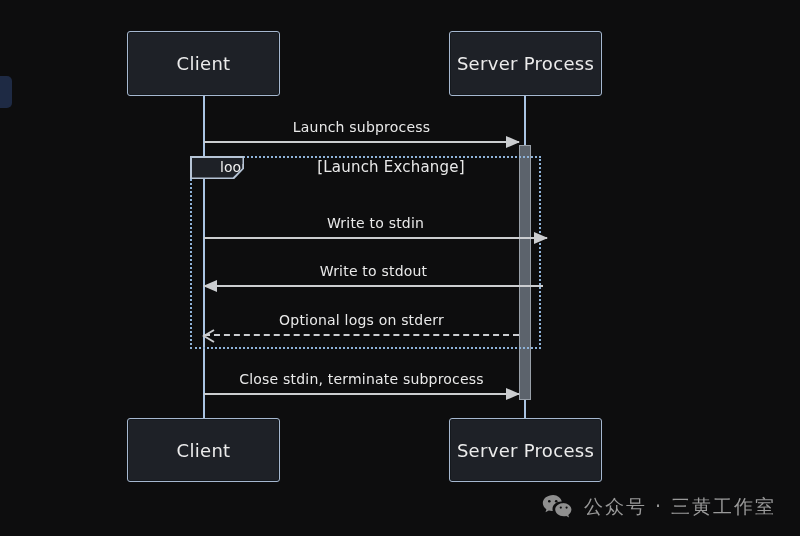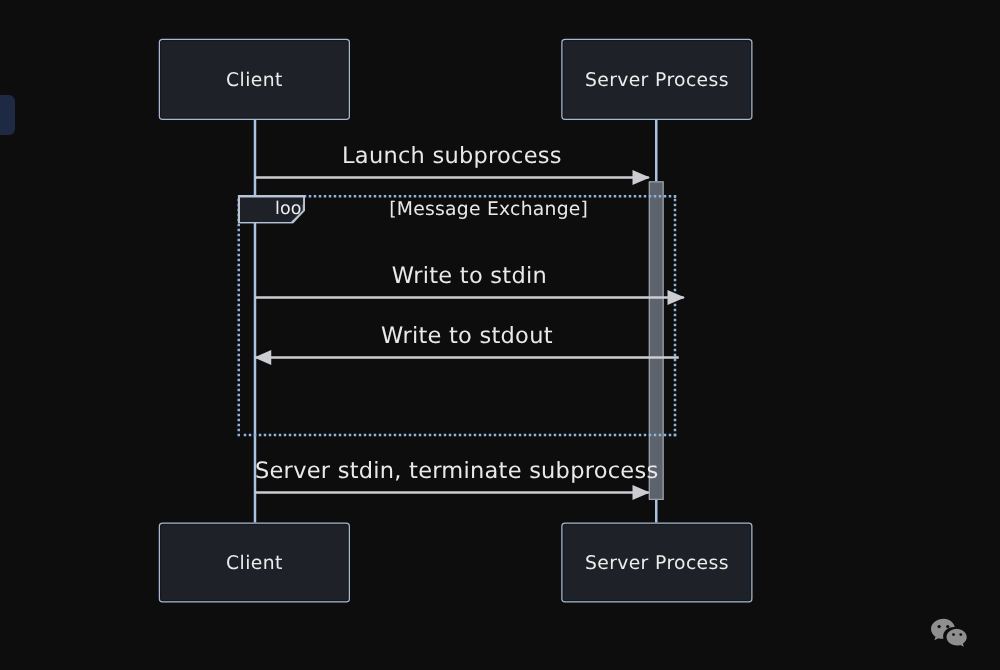--- a/index.html
+++ b/index.html
@@ -12,41 +12,41 @@
   
   .edge-sliver{
     position:absolute;left:-14px;top:76px;width:26px;height:32px;
     background:#1e2a44;border-radius:5px;
   }
   
   .actor{
     position:absolute;box-sizing:border-box;
     background:#1e2127;border:1.5px solid #a6b8d0;border-radius:3px;
     display:flex;align-items:center;justify-content:center;
-    font-size:15px;letter-spacing:.3px;color:#ececec;
+    font-size:18px;letter-spacing:.3px;color:#ececec;
     box-shadow:0 0 0 1px rgba(20,24,30,.9) inset;
   }
   .actor.top-left{left:127px;top:31px;width:153px;height:65px;}
   .actor.top-right{left:449px;top:31px;width:153px;height:65px;}
   .actor.bot-left{left:127px;top:418px;width:153px;height:64px;}
   .actor.bot-right{left:449px;top:418px;width:153px;height:64px;}
   
   .lifeline{position:absolute;width:2px;background:#a9c3e2;top:96px;height:322px;}
   .lifeline.left{left:203px;}
   .lifeline.right{left:524px;}
   
   .activation{
     position:absolute;left:519px;top:145px;width:12px;height:255px;
     background:#5c636c;border:1px solid #989fa8;box-sizing:border-box;
   }
   
   .msg{position:absolute;left:204px;width:315px;}
   .msg .msg-label{
     position:absolute;left:0;right:0;bottom:8px;text-align:center;
-    font-size:18px;color:#e9e9e9;letter-spacing:.2px;white-space:nowrap;
+    font-size:14px;color:#e9e9e9;letter-spacing:.2px;white-space:nowrap;
   }
   .msg .msg-line{position:absolute;left:0;right:0;bottom:0;height:0;border-top:2px solid #cbcdd0;}
   .msg .msg-line.dashed{border-top:2px dashed #cbcdd0;}
   .msg-1{top:116px;height:27px;}
   .msg-2{top:212px;height:27px;padding-left:28px;}
   .msg-3{top:260px;height:27px;padding-left:24px;}
   .msg-4{top:309px;height:27px;}
   .msg-5{top:368px;height:27px;}
   
   .ah-right{
@@ -112,39 +112,49 @@
     <div class="msg-label">Launch subprocess</div>
     <div class="msg-line">
       <span class="ah-right"></span>
     </div>
   </div>
 
   <div class="loop-frame"></div>
   <div class="loop-label">
     <div class="loop-label-inner">loop</div>
   </div>
-  <div class="loop-title">[Message Exchange]</div>
+  <div class="loop-title">[Launch Exchange]</div>
 
   <div class="msg msg-2">
     <div class="msg-label">Write to stdin</div>
     <div class="msg-line">
       <span class="ah-right"></span>
     </div>
   </div>
 
   <div class="msg msg-3">
     <div class="msg-label">Write to stdout</div>
     <div class="msg-line">
       <span class="ah-left"></span>
     </div>
   </div>
 
+  <div class="msg msg-4">
+    <div class="msg-label">Optional logs on stderr</div>
+    <div class="msg-line dashed">
+      <span class="ah-open-left">
+        <svg width="14" height="16" viewBox="0 0 14 16">
+          <polyline points="12,2 2,8 12,14" fill="none" stroke="#cbcdd0" stroke-width="2"></polyline>
+        </svg>
+      </span>
+    </div>
+  </div>
 
   <div class="msg msg-5">
-    <div class="msg-label">Server stdin, terminate subprocess</div>
+    <div class="msg-label">Close stdin, terminate subprocess</div>
     <div class="msg-line">
       <span class="ah-right"></span>
     </div>
   </div>
 
   <div class="actor bot-left">
     <span>Client</span>
   </div>
   <div class="actor bot-right">
     <span>Server Process</span>
@@ -158,15 +168,16 @@
           <path d="M22.7 8.9c-4.7 0-8.5 3-8.5 6.7 0 3.7 3.8 6.7 8.5 6.7.9 0 1.8-.1 2.6-.4l2.8 1.5-.8-2.5c1.9-1.2 3.1-3.1 3.1-5.3 0-3.7-3.8-6.7-8.5-6.7h-.2z"></path>
         </g>
         <g fill="#0d0d0e">
           <circle cx="8.3" cy="7.2" r="1.3"></circle>
           <circle cx="15.2" cy="7.2" r="1.3"></circle>
           <circle cx="19.8" cy="13.6" r="1.1"></circle>
           <circle cx="25.6" cy="13.6" r="1.1"></circle>
         </g>
       </svg>
     </span>
+    <span>公众号 · 三黄工作室</span>
   </div>
 
 </div>
 
 </body></html>

